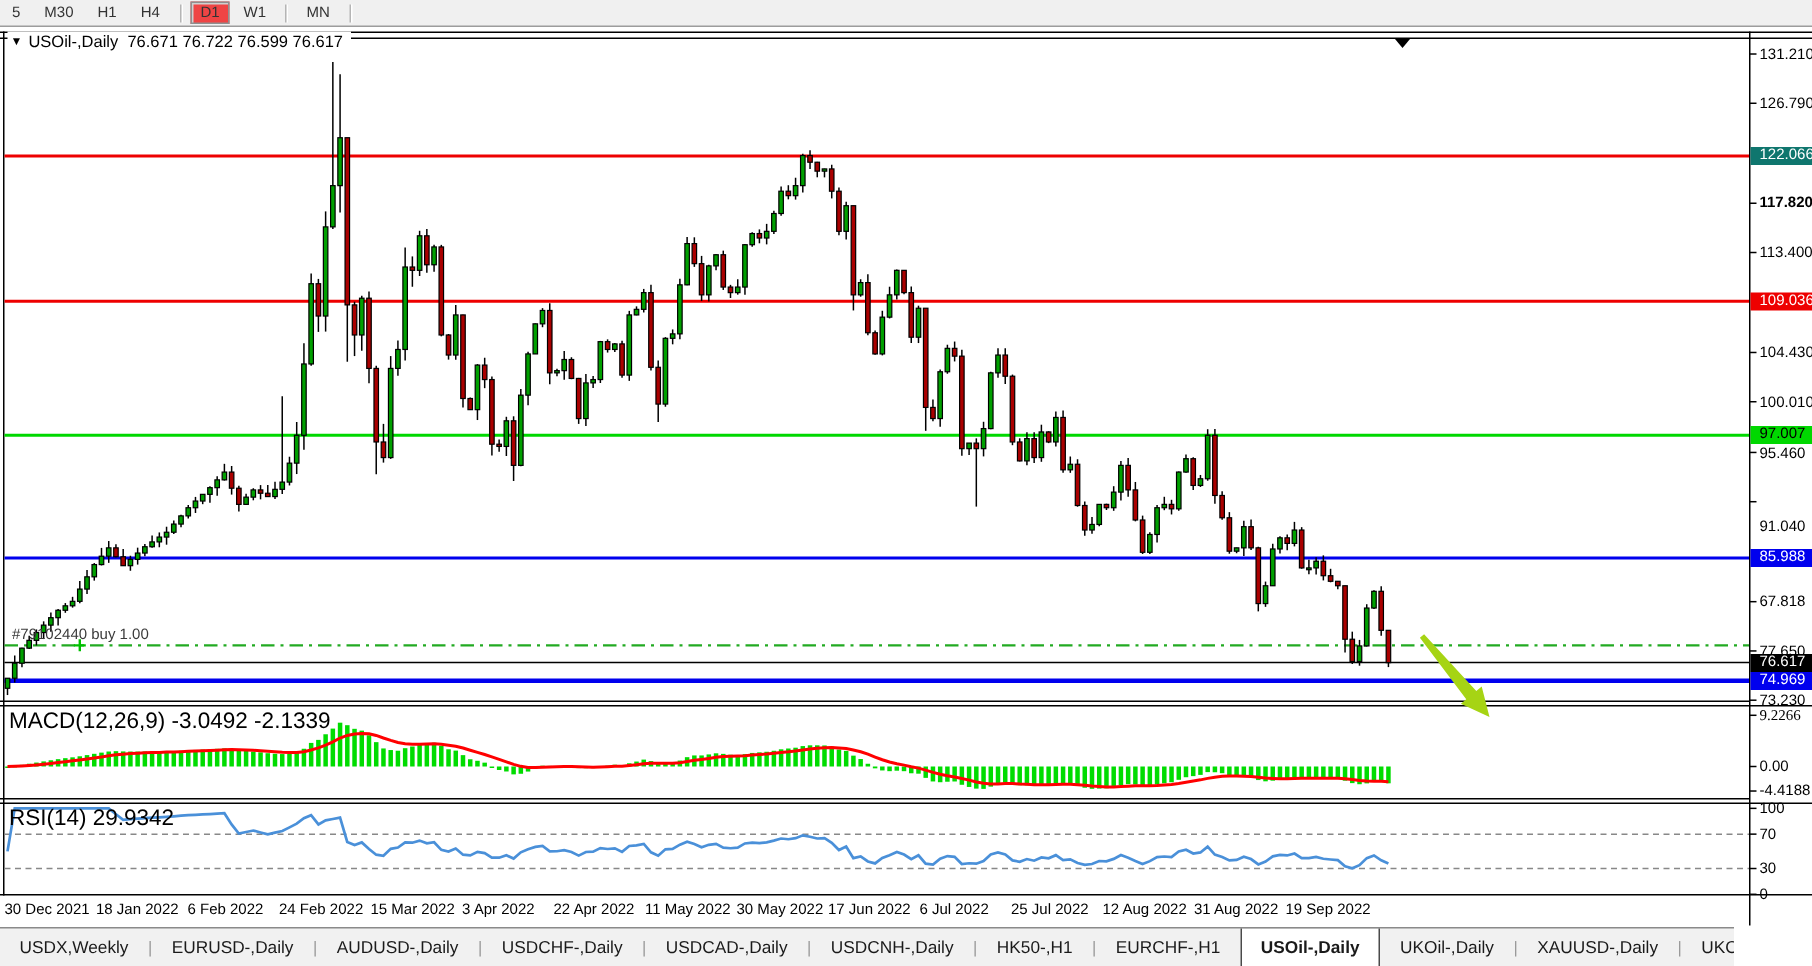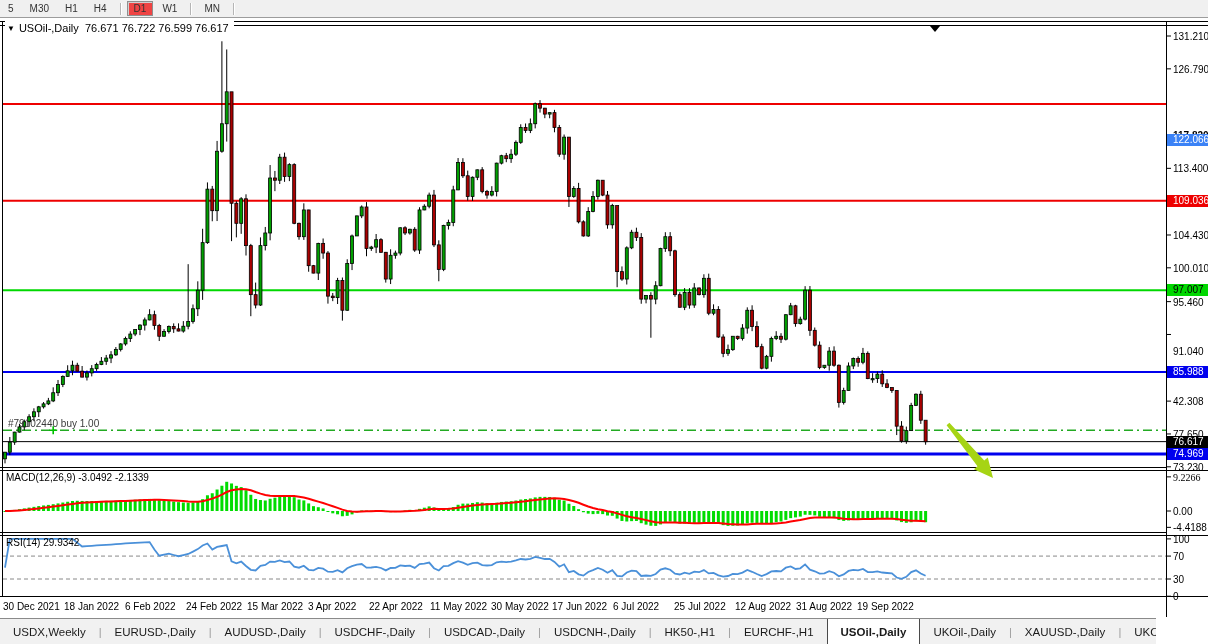--- a/index.html
+++ b/index.html
@@ -13,21 +13,21 @@
   .tfbtn{padding:1px 6px;margin:0 1px;border:1px solid transparent;white-space:nowrap;}
   .tfbtn.active{background:#ef4444;border:1px solid #8f8f8f;box-shadow:inset 1px 1px 0 #cfcfcf;}
   .tbsep{width:1px;height:12px;background:#b5b5b5;margin:0 5px;box-shadow:1px 0 0 #ffffff;}
 
   
   .charttitle{position:absolute;left:5px;top:21px;z-index:6;background:#ffffff;
               padding:1px 5px 1px 2px;font-size:11px;color:#000;white-space:nowrap;}
   .charttitle .tri{font-size:8px;vertical-align:1px;margin-right:4px;color:#000;}
 
   
-  .panel-label{position:absolute;left:6px;z-index:6;font-size:10px;color:#000;
+  .panel-label{position:absolute;left:6px;z-index:6;font-size:15px;color:#000;
                background:rgba(255,255,255,.0);white-space:nowrap;}
   .buy-label{position:absolute;z-index:6;font-size:10px;color:#3a3a3a;white-space:nowrap;}
 
   .axis{position:absolute;left:1167px;top:0;width:41px;height:536px;z-index:5;}
   .pricelabel{position:absolute;left:6px;font-size:10px;color:#000;line-height:11px;white-space:nowrap;}
   .pricebox{position:absolute;left:0;width:41px;font-size:10px;line-height:12px;
             padding-left:6px;box-sizing:border-box;white-space:nowrap;}
   .datebar{position:absolute;left:0;top:599px;width:1166px;height:18px;z-index:5;}
   .datelabel{position:absolute;top:2px;font-size:10px;color:#000;white-space:nowrap;}
 
@@ -706,31 +706,31 @@
 
   <div class="axis" id="axis">
       <div class="pricelabel" style="top: 31.0097px;">131.210</div>
       <div class="pricelabel" style="top: 63.8503px;">126.790</div>
       <div class="pricelabel" style="top: 130.497px; font-weight: bold;">117.820</div>
       <div class="pricelabel" style="top: 163.338px;">113.400</div>
       <div class="pricelabel" style="top: 229.985px;">104.430</div>
       <div class="pricelabel" style="top: 262.826px;">100.010</div>
       <div class="pricelabel" style="top: 296.632px;">95.460</div>
       <div class="pricelabel" style="top: 346px;">91.040</div>
-      <div class="pricelabel" style="top: 396.12px;">42.308</div>
+      <div class="pricelabel" style="top: 396.12px;">67.818</div>
       <div class="pricelabel" style="top: 428.96px;">77.650</div>
       <div class="pricelabel" style="top: 461.801px;">73.230</div>
       <div class="pricelabel" style="top: 471.862px; font-family: Liberation Serif, serif;">9.2266</div>
       <div class="pricelabel" style="top: 506px;">0.00</div>
       <div class="pricelabel" style="top: 522.35px;">-4.4188</div>
       <div class="pricelabel" style="top: 533.9px;">100</div>
       <div class="pricelabel" style="top: 551.09px;">70</div>
       <div class="pricelabel" style="top: 574.01px;">30</div>
       <div class="pricelabel" style="top: 591.2px;">0</div>
-      <div class="pricebox" style="top: 97.9496px; background: #3b82f6; color: rgb(255, 255, 255); margin-top: 36px;">122.066</div>
+      <div class="pricebox" style="top: 97.9496px; background: #0f766e; color: rgb(255, 255, 255);">122.066</div>
       <div class="pricebox" style="top: 194.763px; background: rgb(238, 0, 0); color: rgb(255, 255, 255);">109.036</div>
       <div class="pricebox" style="top: 284.138px; background: rgb(0, 216, 0); color: rgb(0, 0, 0);">97.007</div>
       <div class="pricebox" style="top: 366.009px; background: rgb(0, 0, 238); color: rgb(255, 255, 255);">85.988</div>
       <div class="pricebox" style="top: 435.636px; background: rgb(0, 0, 0); color: rgb(255, 255, 255);">76.617</div>
       <div class="pricebox" style="top: 447.88px; background: rgb(0, 0, 238); color: rgb(255, 255, 255);">74.969</div>
     </div>
 
   <div class="datebar" id="datebar">
       <div class="datelabel" style="left: 3px;">30 Dec 2021</div>
       <div class="datelabel" style="left: 64px;">18 Jan 2022</div>

